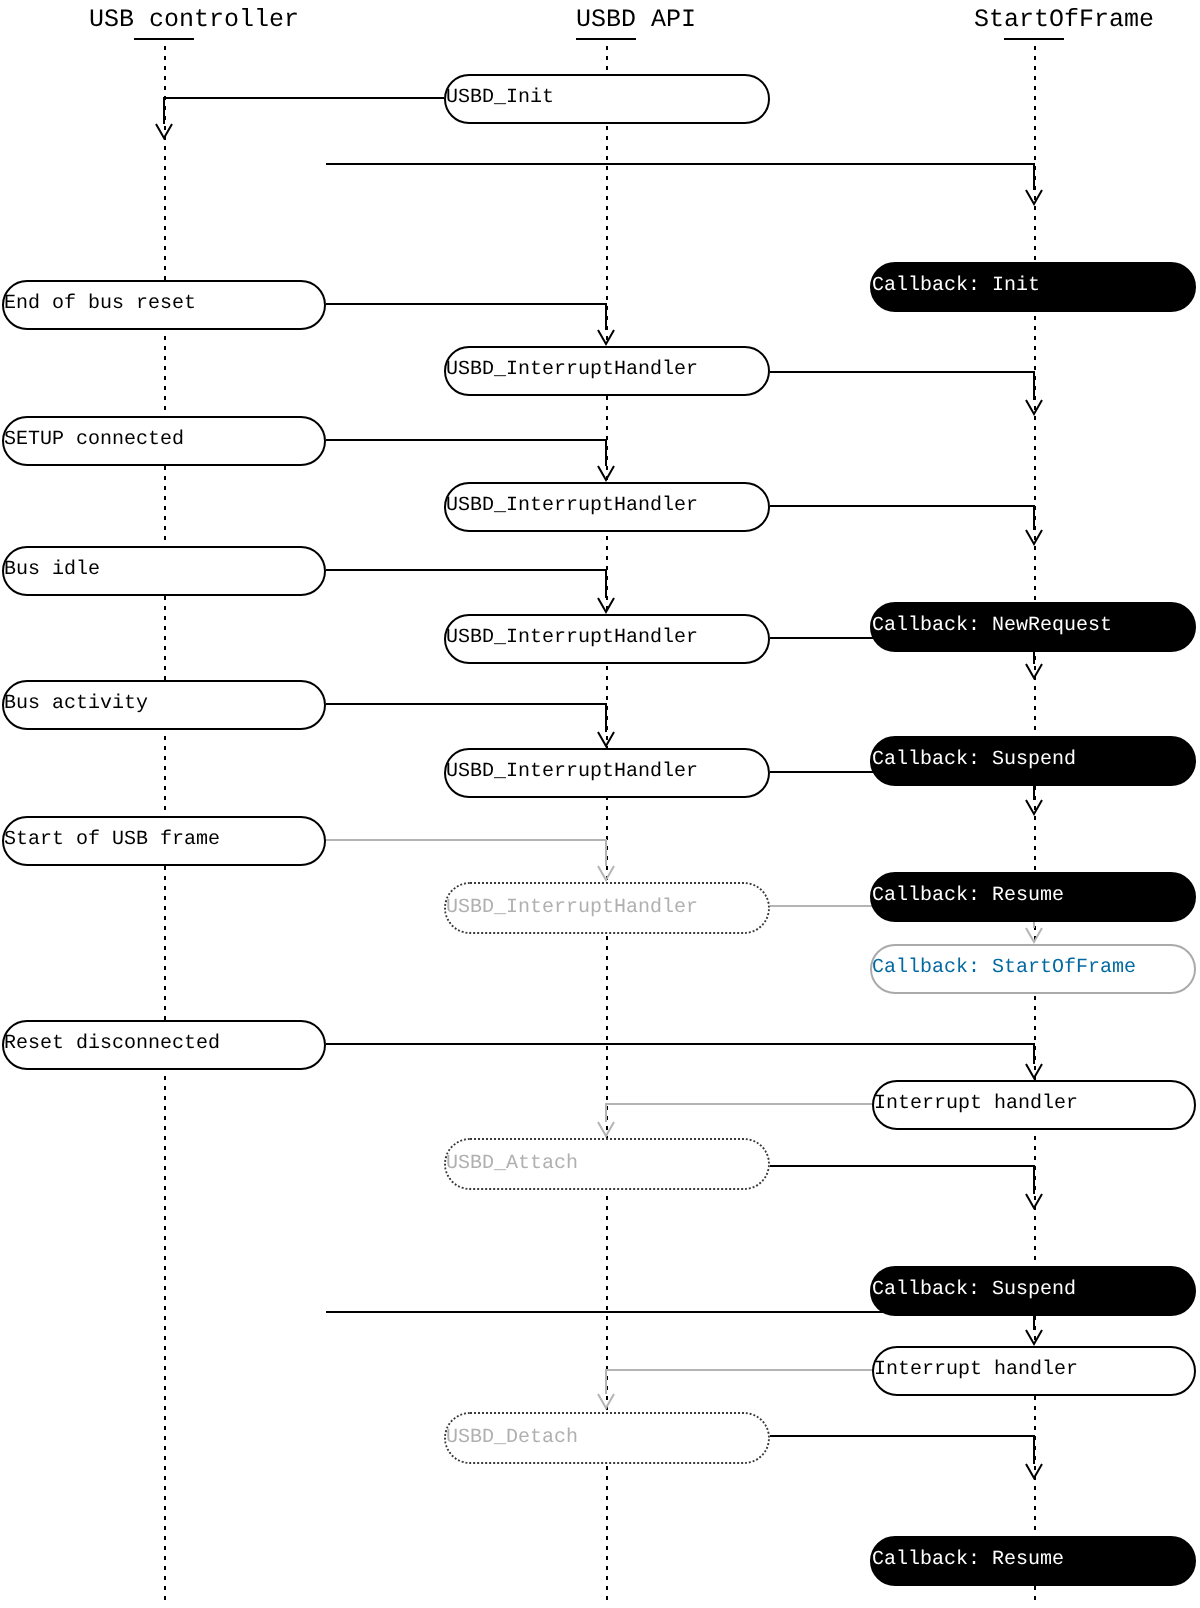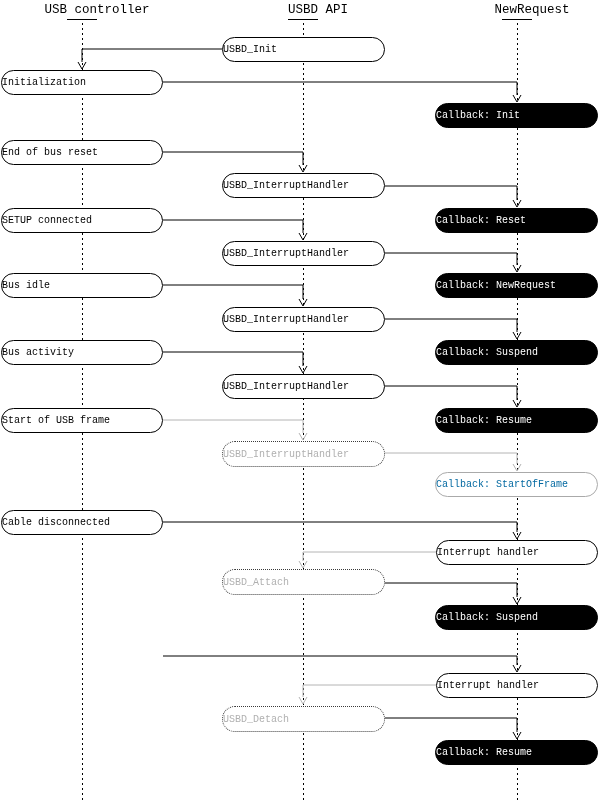--- a/index.html
+++ b/index.html
@@ -19,39 +19,39 @@
   .lifeline{
     position:absolute;top:23px;bottom:2px;width:1px;
     background:repeating-linear-gradient(to bottom,#000 0 2px,transparent 2px 5px);
   }
   svg.connectors{position:absolute;left:0;top:0;}
   .node{
     position:absolute;height:25px;line-height:24px;box-sizing:border-box;
     text-align:left;font-size:10px;border-radius:13px;white-space:nowrap;
     background:#fff;border:1px solid #000;color:#000;
   }
-  .node.black{background:#000;border-color:#000;color:#fff;}
+  .node.black{background:#000;border-color:#000;color:#fff;margin-top:28px;}
   .node.ghost-dotted{height:26px;line-height:25px;border:1px dotted #3a3a3a;color:#b0b0b0;}
   .node.ghost-outline{border:1px solid #aaaaaa;color:#0369a1;}
 </style>
 </head>
 <body>
 
 <div class="stage">
 
   <div class="actor" style="left:82px">
     <div class="actor-label">USB controller</div>
     <div class="actor-underline"></div>
   </div>
   <div class="actor" style="left:303px">
     <div class="actor-label">USBD API</div>
     <div class="actor-underline"></div>
   </div>
   <div class="actor" style="left:517px">
-    <div class="actor-label">NewRequest</div>
+    <div class="actor-label">StartOfFrame</div>
     <div class="actor-underline"></div>
   </div>
 
   <div class="lifeline" style="left:82px"></div>
   <div class="lifeline" style="left:303px"></div>
   <div class="lifeline" style="left:517px"></div>
 
   <svg class="connectors" width="600" height="804">
     <g stroke="#000000" stroke-width="1" fill="none">
       <path d="M222 49 H82 V62 M78 62 L82 69 L86 62"></path>
@@ -71,38 +71,36 @@
     </g>
     <g stroke="#b4b4b4" stroke-width="1" fill="none">
       <path d="M163 420 H303 V433 M299 433 L303 440 L307 433"></path>
       <path d="M385 453 H517 V464 M513 464 L517 471 L521 464"></path>
       <path d="M437 552 H303 V561 M299 561 L303 568 L307 561"></path>
       <path d="M437 685 H303 V697 M299 697 L303 704 L307 697"></path>
     </g>
   </svg>
 
   <div class="node" style="left:222px;top:37px;width:163px">USBD_Init</div>
-  <div class="node" style="left:1px;top:70px;width:162px">Initialization</div>
   <div class="node black" style="left:435px;top:103px;width:163px">Callback: Init</div>
   <div class="node" style="left:1px;top:140px;width:162px">End of bus reset</div>
   <div class="node" style="left:222px;top:173px;width:163px">USBD_InterruptHandler</div>
-  <div class="node black" style="left:435px;top:208px;width:163px">Callback: Reset</div>
   <div class="node" style="left:1px;top:208px;width:162px">SETUP connected</div>
   <div class="node" style="left:222px;top:241px;width:163px">USBD_InterruptHandler</div>
   <div class="node black" style="left:435px;top:273px;width:163px">Callback: NewRequest</div>
   <div class="node" style="left:1px;top:273px;width:162px">Bus idle</div>
   <div class="node" style="left:222px;top:307px;width:163px">USBD_InterruptHandler</div>
   <div class="node black" style="left:435px;top:340px;width:163px">Callback: Suspend</div>
   <div class="node" style="left:1px;top:340px;width:162px">Bus activity</div>
   <div class="node" style="left:222px;top:374px;width:163px">USBD_InterruptHandler</div>
   <div class="node black" style="left:435px;top:408px;width:163px">Callback: Resume</div>
   <div class="node" style="left:1px;top:408px;width:162px">Start of USB frame</div>
   <div class="node ghost-dotted" style="left:222px;top:441px;width:163px">USBD_InterruptHandler</div>
   <div class="node ghost-outline" style="left:435px;top:472px;width:163px">Callback: StartOfFrame</div>
-  <div class="node" style="left:1px;top:510px;width:162px">Cable disconnected</div>
+  <div class="node" style="left:1px;top:510px;width:162px">Reset disconnected</div>
   <div class="node" style="left:436px;top:540px;width:162px">Interrupt handler</div>
   <div class="node ghost-dotted" style="left:222px;top:569px;width:163px">USBD_Attach</div>
   <div class="node black" style="left:435px;top:605px;width:163px">Callback: Suspend</div>
   <div class="node" style="left:436px;top:673px;width:162px">Interrupt handler</div>
   <div class="node ghost-dotted" style="left:222px;top:706px;width:163px">USBD_Detach</div>
   <div class="node black" style="left:435px;top:740px;width:163px">Callback: Resume</div>
 
 </div>
 
 </body></html>

